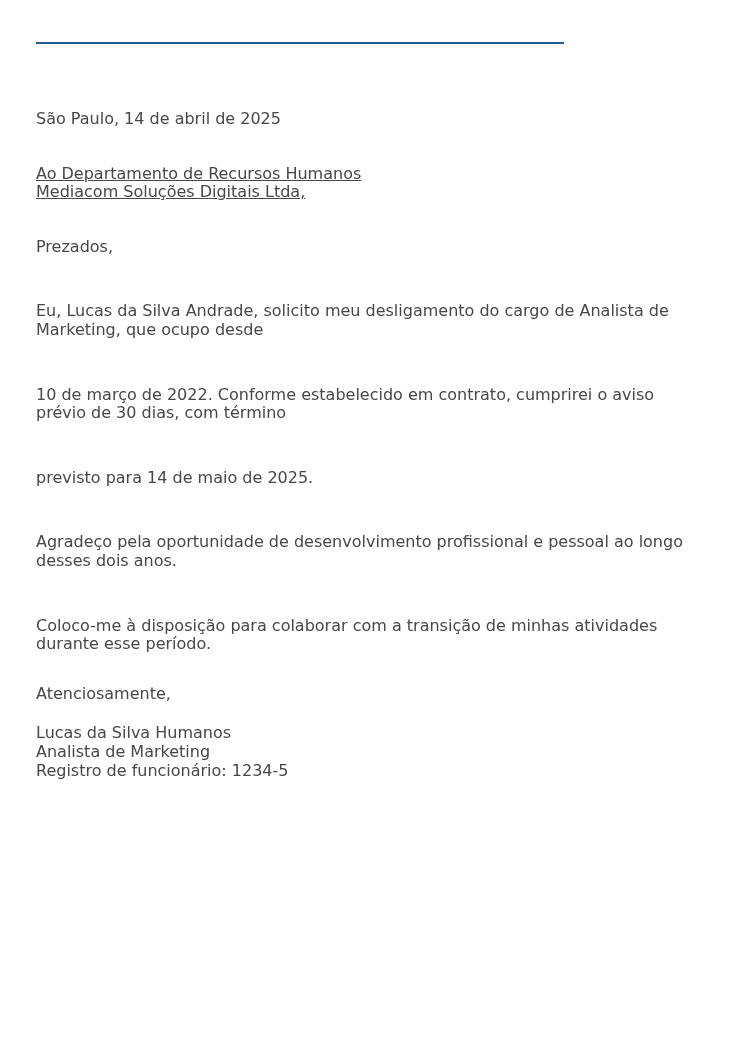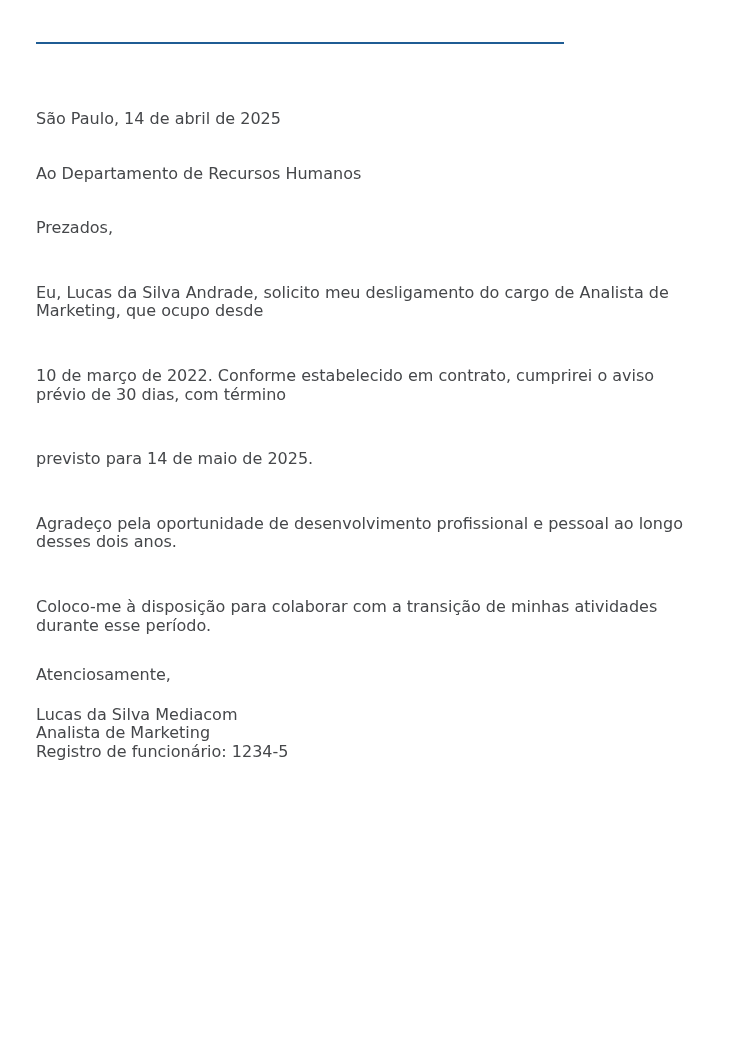--- a/index.html
+++ b/index.html
@@ -59,21 +59,21 @@
   }
 
   .block {
     margin: 0;
   }
   .block + .block {
     margin-top: 0;
   }
 
   .date-line        { margin: 0 0 36px 0; }
-  .recipient-block  { margin: 0 0 36px 0; }
+  .recipient-block  { margin: 0 0 36px 0; text-decoration: underline; }
   .salutation       { margin: 0 0 33px 0; }
   .para-1           { margin: 0 0 23px 0; }
   .para-2           { margin: 0 0 31px 0; }
   .closing          { margin: 8px 0 21px 0; }
   .signature-block  { margin: 0; }
 
   .line {
     display: block;
     white-space: nowrap;
   }
@@ -90,37 +90,38 @@
   <div class="letter-header">
     <div class="header-rule"></div>
   </div>
 
   <div class="letter-body">
 
     <p class="block date-line">São Paulo, 14 de abril de 2025</p>
 
     <div class="block recipient-block">
       <span class="line">Ao Departamento de Recursos Humanos</span>
+      <span class="line">Mediacom Soluções Digitais Ltda,</span>
     </div>
 
     <p class="block salutation">Prezados,</p>
 
     <div class="block para-1">
       <span class="para-line">Eu, Lucas da Silva Andrade, solicito meu desligamento do cargo de Analista de Marketing, que ocupo desde</span>
       <span class="para-line">10 de março de 2022. Conforme estabelecido em contrato, cumprirei o aviso prévio de 30 dias, com término</span>
       <span class="para-line">previsto para 14 de maio de 2025.</span>
     </div>
 
     <div class="block para-2">
       <span class="para-line">Agradeço pela oportunidade de desenvolvimento profissional e pessoal ao longo desses dois anos.</span>
       <span class="para-line">Coloco-me à disposição para colaborar com a transição de minhas atividades durante esse período.</span>
     </div>
 
     <p class="block closing">Atenciosamente,</p>
 
     <div class="block signature-block">
-      <span class="line">Lucas da Silva Mediacom</span>
+      <span class="line">Lucas da Silva Humanos</span>
       <span class="line">Analista de Marketing</span>
       <span class="line">Registro de funcionário: 1234-5</span>
     </div>
 
   </div>
 </div>
 
 </body></html>

